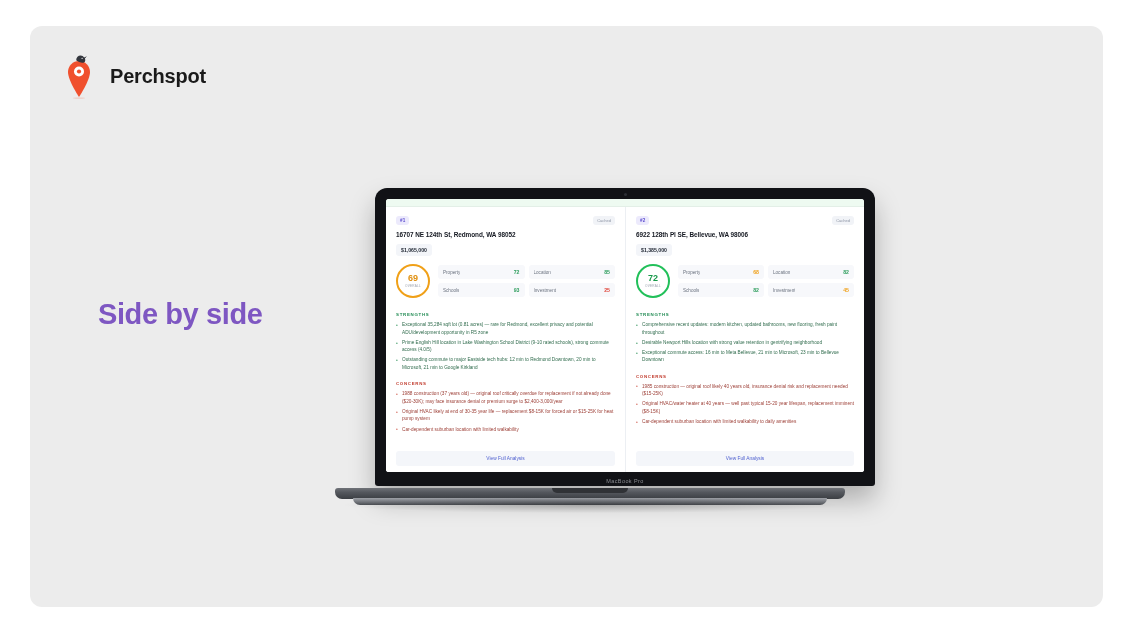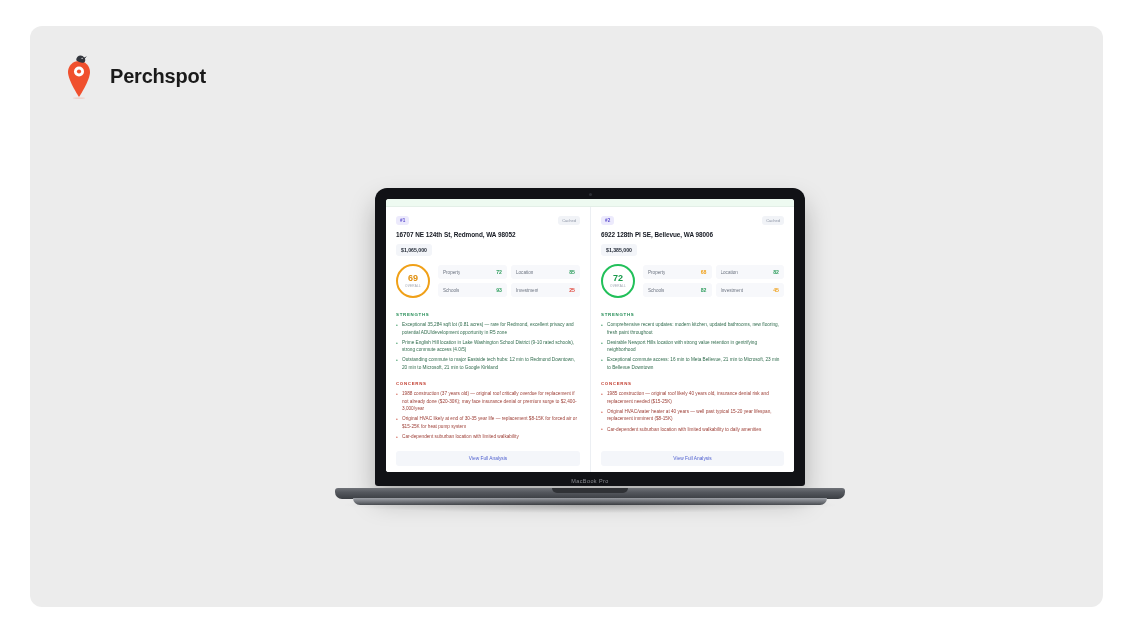--- a/index.html
+++ b/index.html
@@ -43,21 +43,21 @@
 
   
   .laptop {
     position: absolute;
     left: 305px; top: 142px;
     width: 510px; height: 345px;
   }
   .lid {
     position: absolute;
     left: 40px; top: 20px;
-    width: 430px; height: 298px;
+    width: 500px; height: 298px;
     background: #111216;
     border-radius: 12px 12px 3px 3px;
     padding: 11px 11px 14px 11px;
     box-shadow: 0 14px 26px rgba(0,0,0,0.26);
   }
   .camera {
     position: absolute;
     left: 50%; top: 5px; margin-left: -1.5px;
     width: 3px; height: 3px; border-radius: 50%;
     background: #2c2e34;
@@ -224,20 +224,21 @@
         <circle cx="17" cy="18.5" r="5" fill="#ffffff"></circle>
         <circle cx="17" cy="18.5" r="2.1" fill="#f0502e"></circle>
         <path d="M14.2 7.2 C14.2 4.6 16.2 2.6 18.6 2.6 C20.2 2.6 21.4 3.4 22.1 4.5 L24.9 3.3 L22.9 5.6 C23.2 6.3 23.3 7 23.2 7.7 C22.9 9.6 21 10.3 19.2 9.6 C17.6 9 15.6 8.4 14.2 7.2 Z" fill="#33363d"></path>
         <circle cx="20.1" cy="5.3" r="0.65" fill="#ffffff"></circle>
         <ellipse cx="17" cy="45.2" rx="6" ry="0.9" fill="#f0502e" opacity="0.16"></ellipse>
       </svg>
     </div>
     <div class="brand-name">Perchspot</div>
   </div>
 
+  <div class="headline">Side by side</div>
 
   <div class="laptop">
 
     <div class="lid">
       <div class="camera"></div>
       <div class="screen">
         <div class="screen-topbar"></div>
 
         <div class="compare">
 

